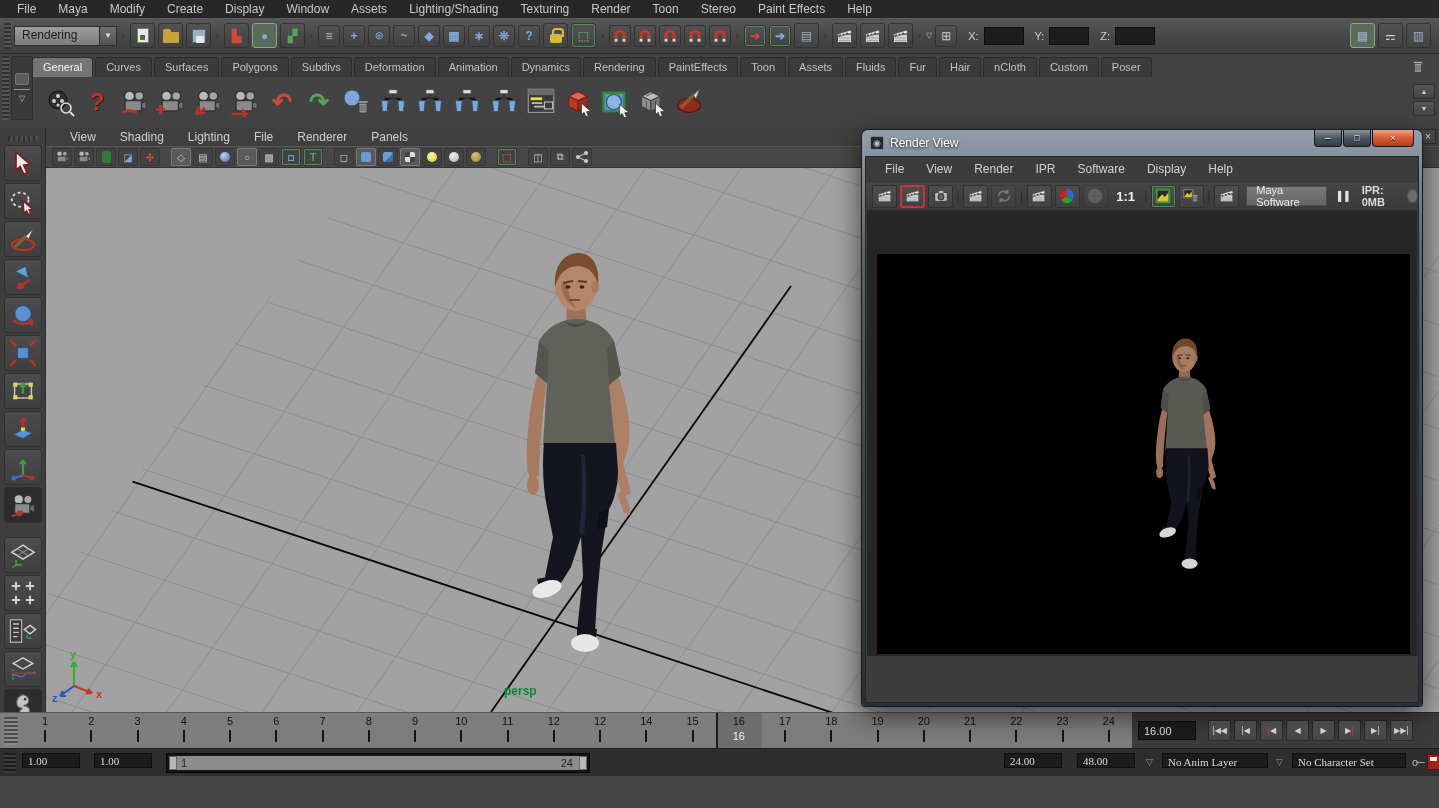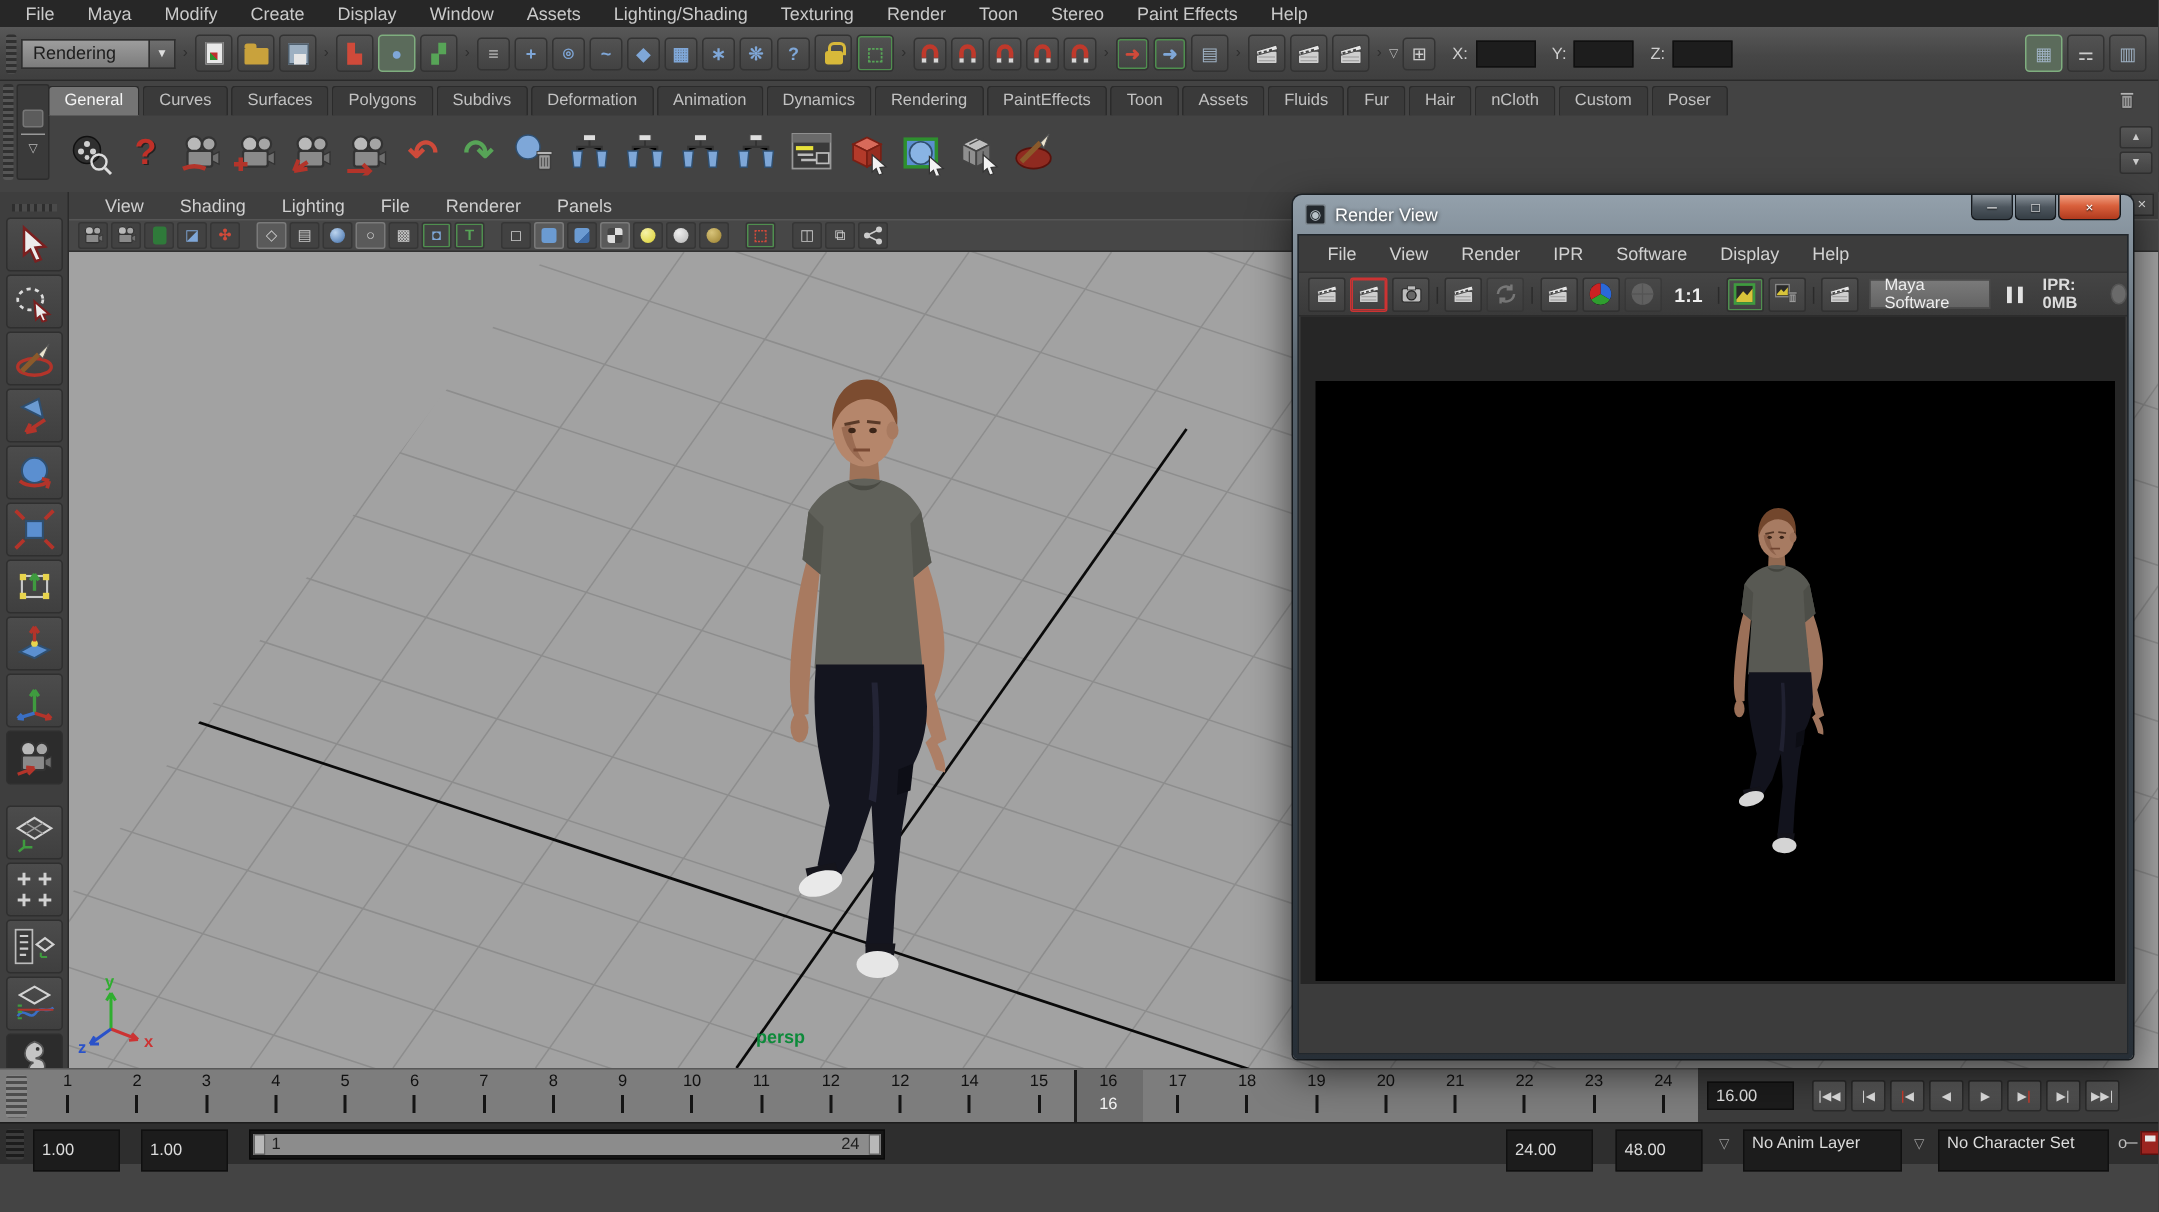--- a/index.html
+++ b/index.html
@@ -165,22 +165,22 @@
   .pb { width:23px; height:21px; background:linear-gradient(#5a5a5a,#474747); border:1px solid #2b2b2b;
         border-radius:2px; color:#e0e0e0; font-size:8px; display:flex; align-items:center; justify-content:center;
         gap:0; font-family:"DejaVu Sans",sans-serif; }
   .pb .redbar { color:#d23a2a; font-weight:bold; }
 
   
   .rangeslider { position:absolute; left:0; top:748px; width:100%; height:28px; background:#2e2e2e;
                  border-top:1px solid #1d1d1d; }
   .rs-grip { position:absolute; left:4px; top:4px; width:12px; height:20px;
              background:repeating-linear-gradient(180deg,#1c1c1c 0 2px,#3c3c3c 2px 4px); border-radius:2px; }
-  .dfield { position:absolute; top:4px; height:28px; background:#1c1c1c; border:1px solid #101010;
-            color:#dcdcdc; font-size:11px; font-family:Liberation Sans, sans-serif; padding:0 5px; }
+  .dfield { position:absolute; top:4px; height:15px; background:#1c1c1c; border:1px solid #101010;
+            color:#dcdcdc; font-size:11px; font-family:Liberation Serif, serif; padding:0 5px; }
   .rs-track { position:absolute; left:166px; top:4px; width:424px; height:20px; background:#141414;
               border:1px solid #0a0a0a; }
   .rs-bar { position:absolute; left:2px; right:2px; top:2px; bottom:2px; background:#8c8c8c; }
   .rs-handle { position:absolute; top:2px; bottom:2px; width:8px; background:#b8b8b8; border:1px solid #666; }
   .rs-handle.l { left:2px; } .rs-handle.r { right:2px; }
   .rs-lab { position:absolute; top:3px; font-size:11px; color:#1e1e1e; }
   .rs-arrow { position:absolute; top:8px; color:#9a9a9a; font-size:9px; }
   .keyicon { position:absolute; left:1412px; top:7px; color:#bdbdbd; font-size:11px; letter-spacing:-1px; }
   .muscleicon { position:absolute; left:1427px; top:5px; width:13px; height:16px; background:#9c2420;
                 border:1px solid #5a100e; }

